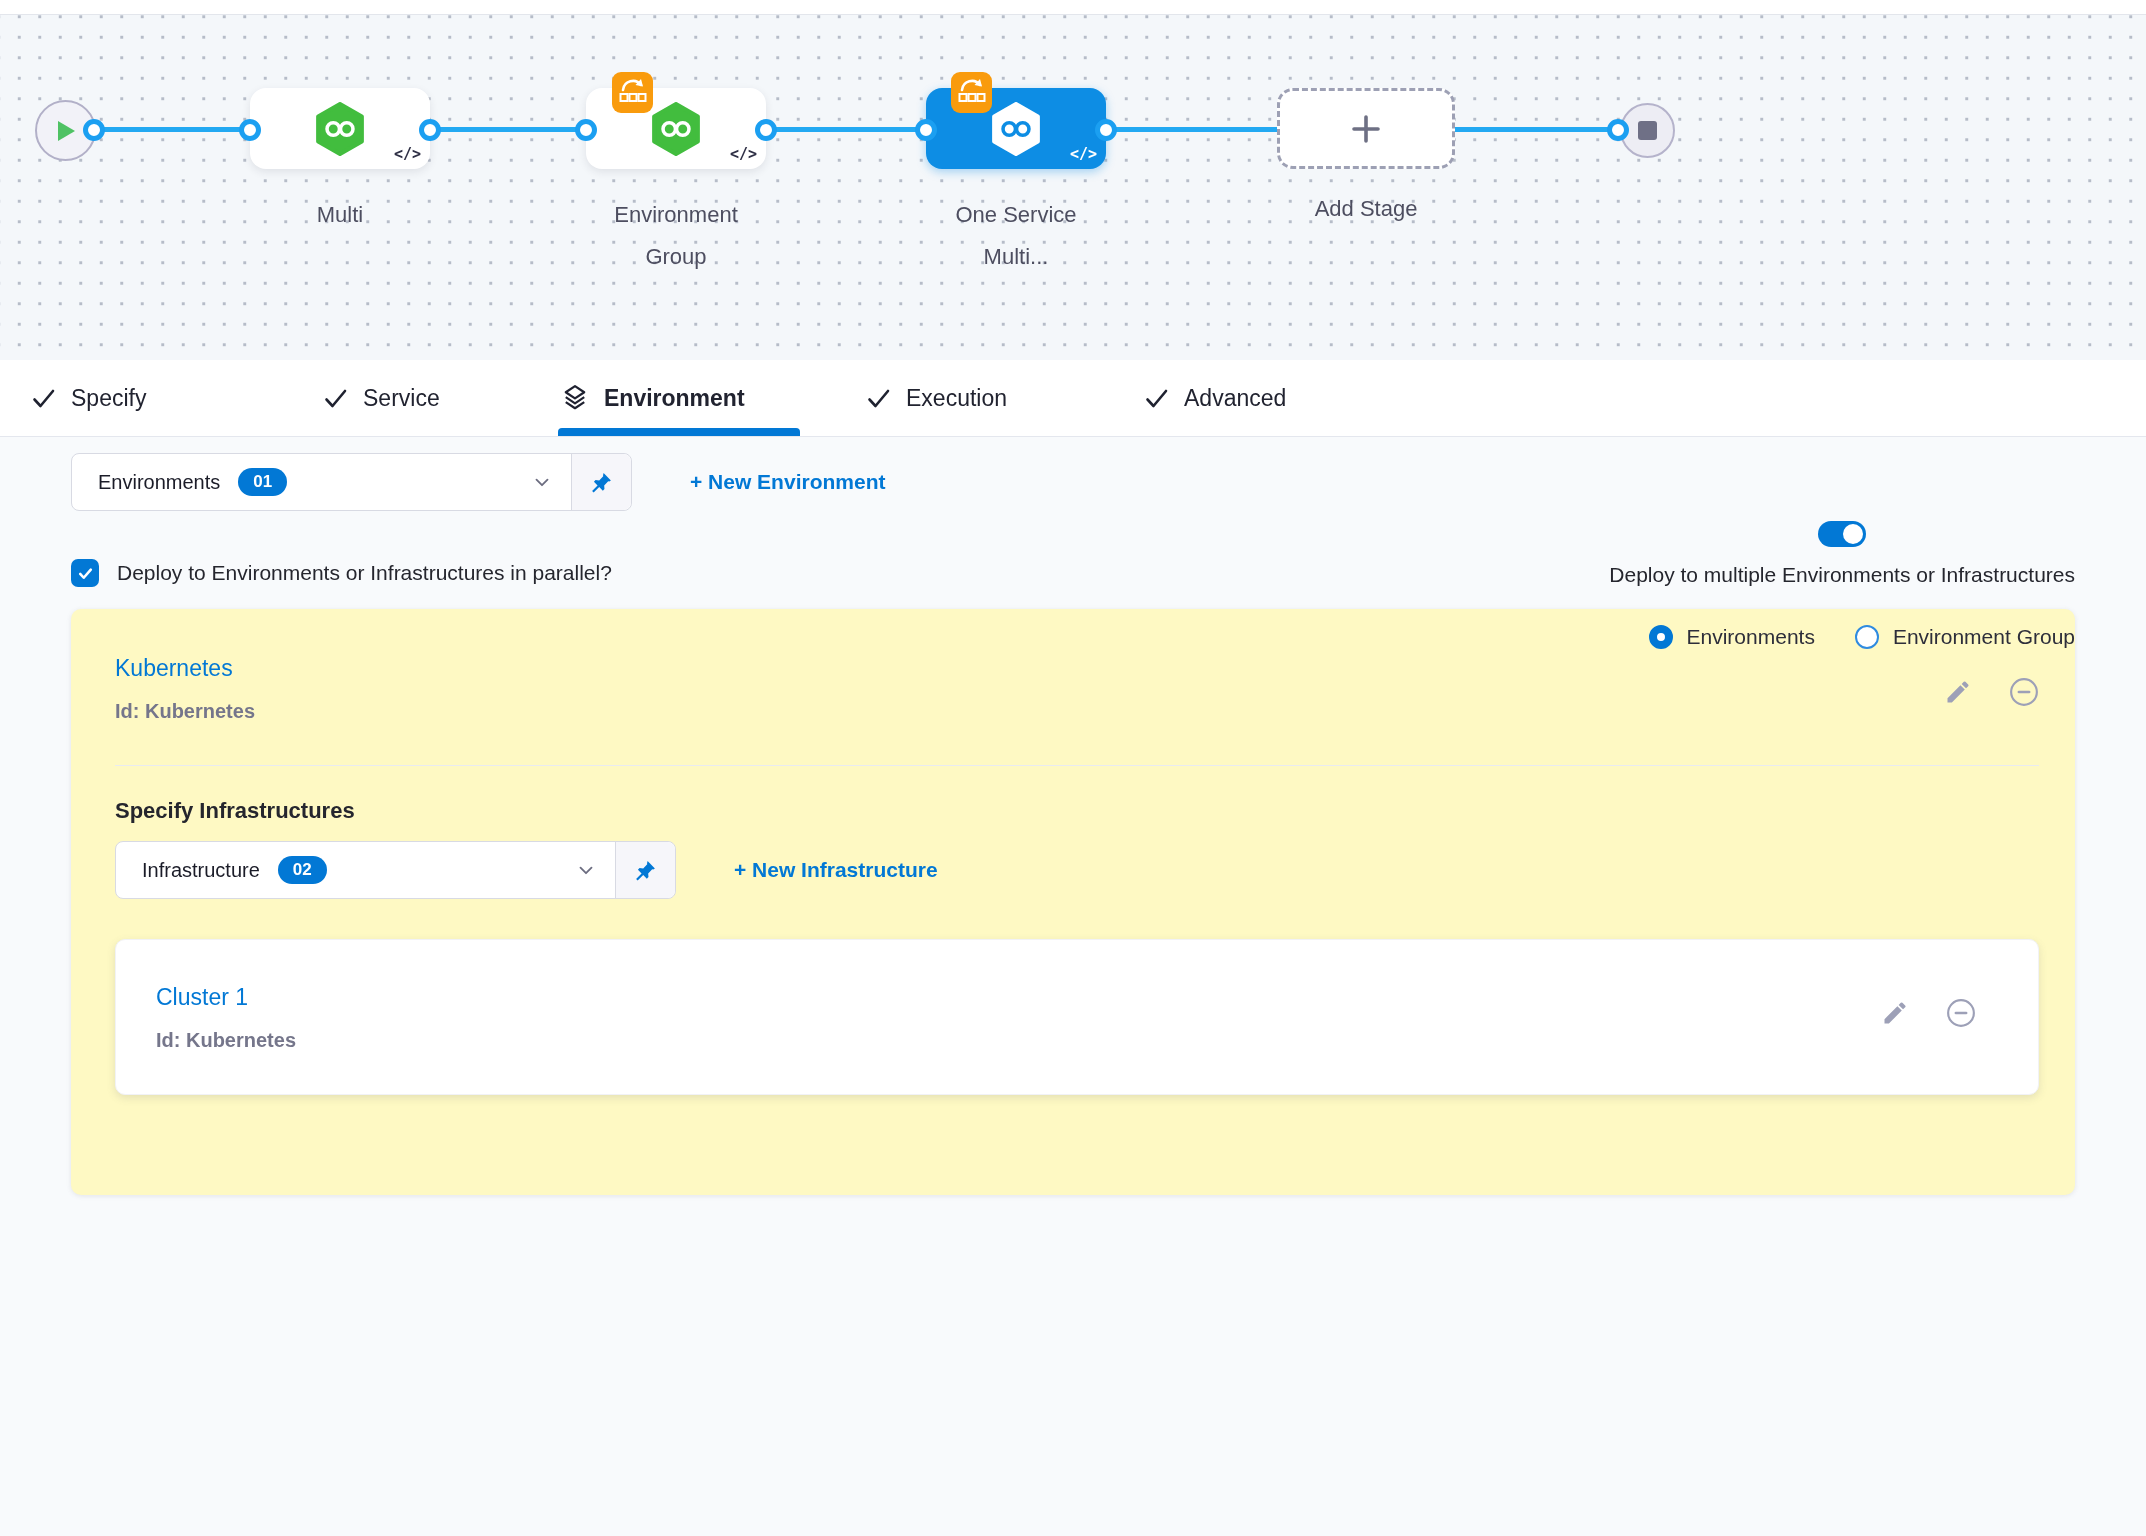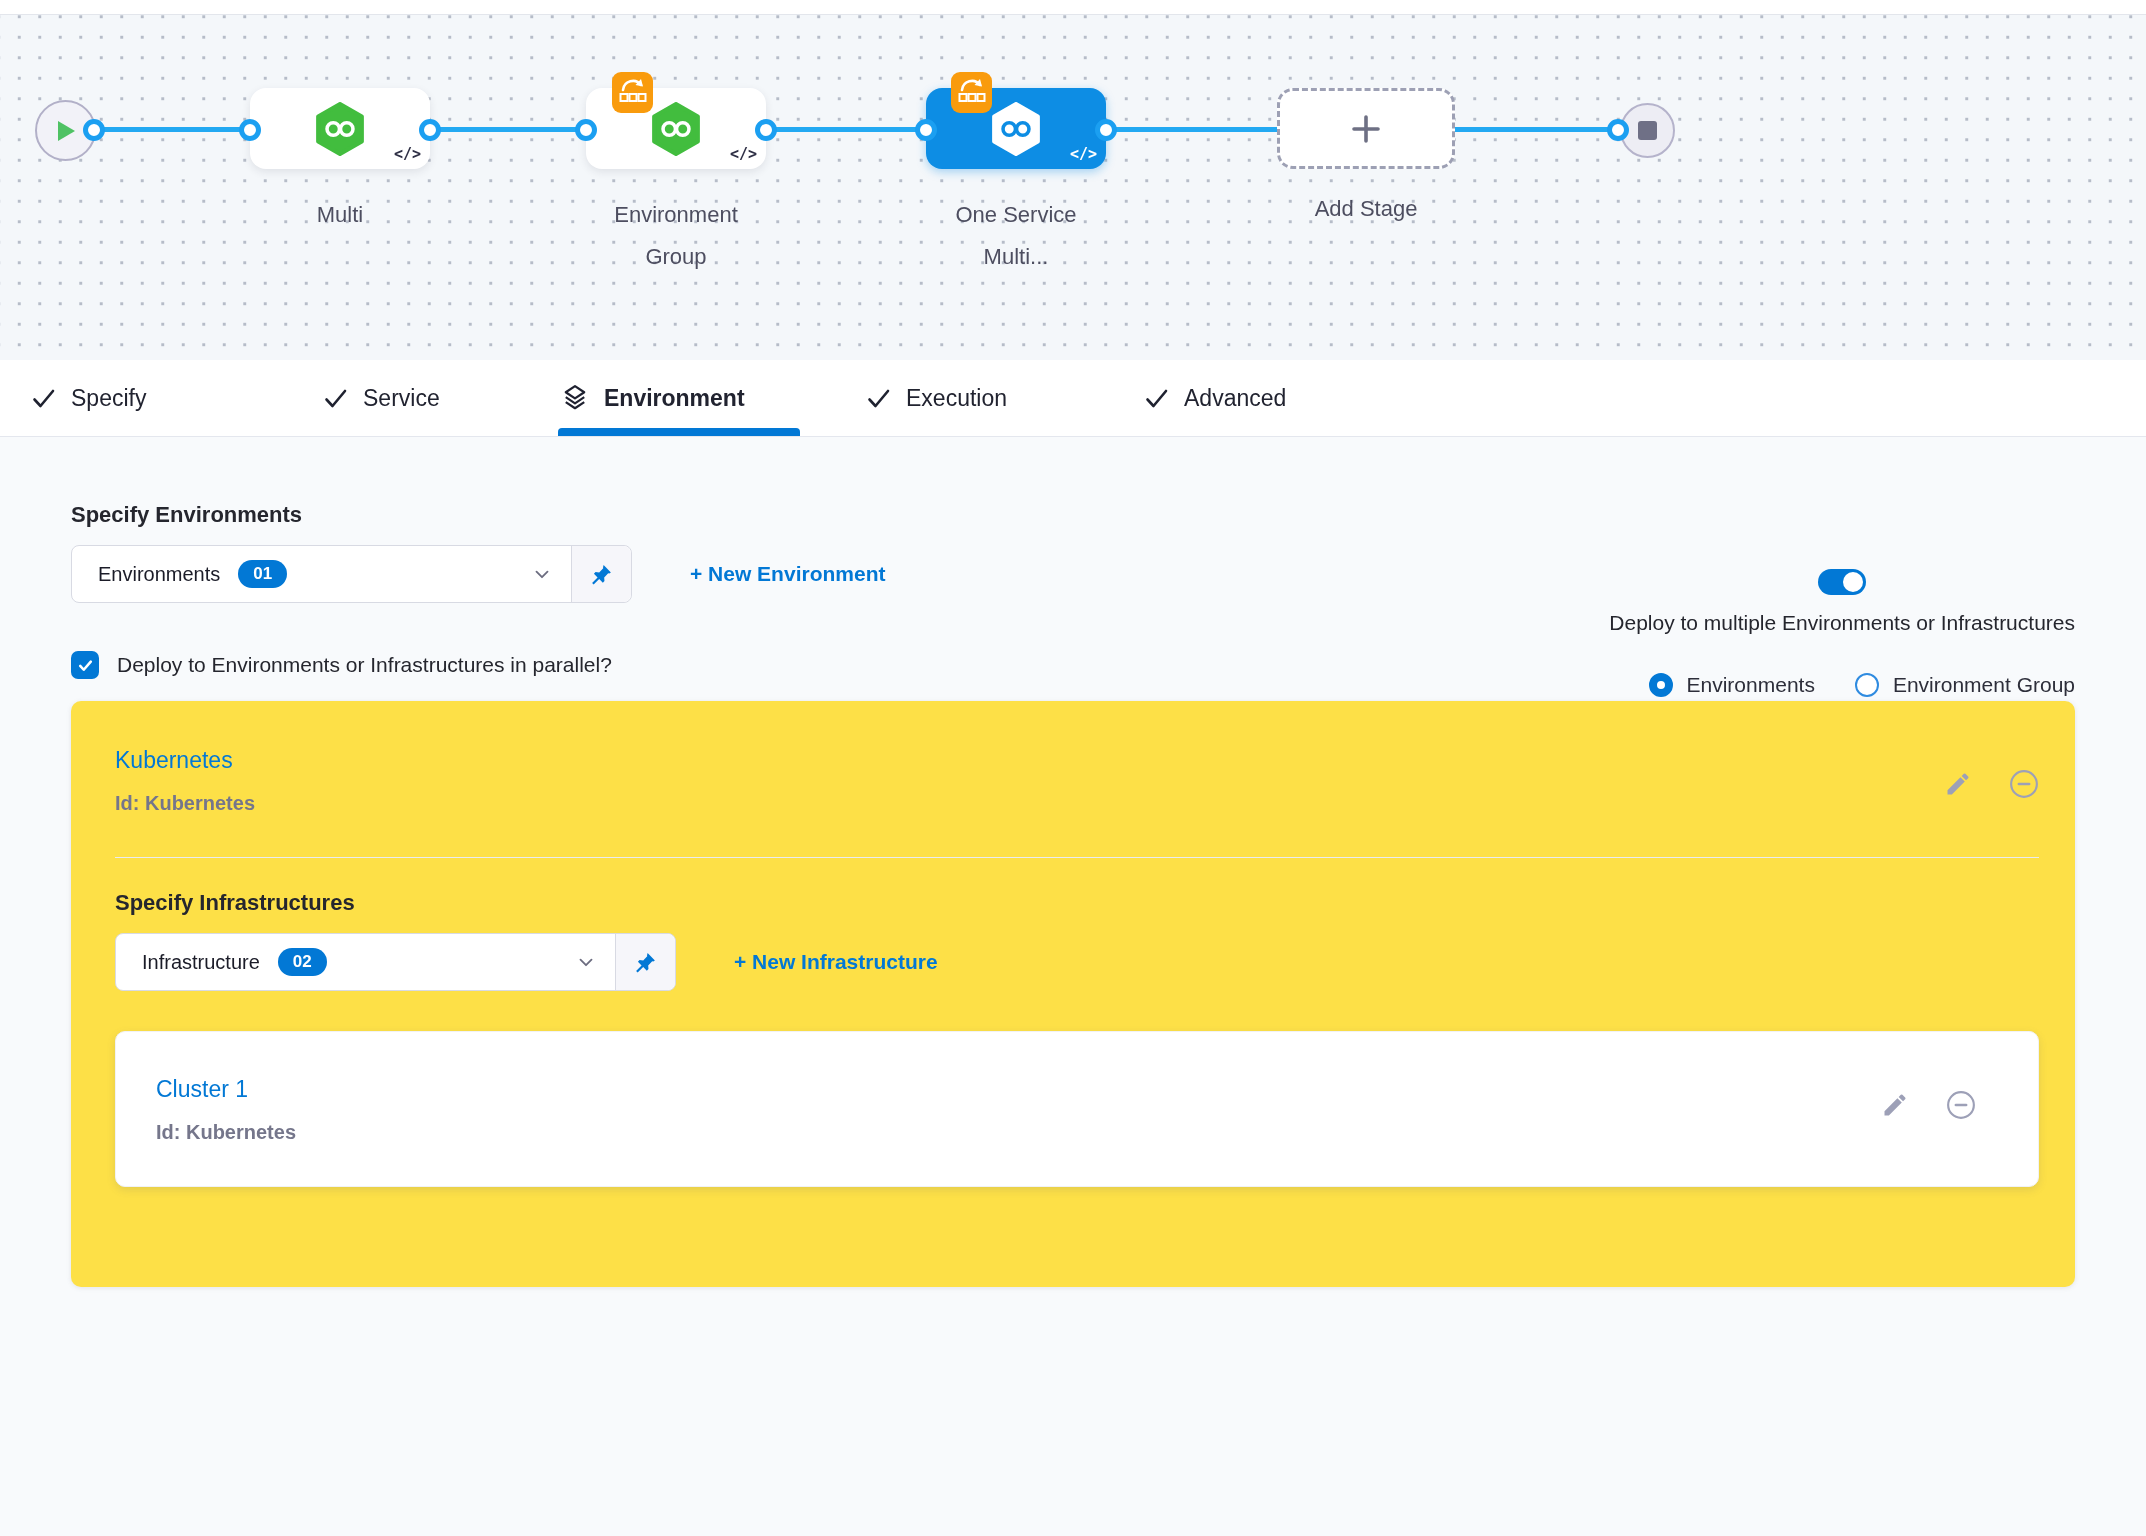--- a/index.html
+++ b/index.html
@@ -69,21 +69,21 @@
   .radio { width:24px; height:24px; border-radius:50%; background:#ffffff; }
   .radio.on { border:8px solid #0278d5; }
   .radio.off { border:2px solid #2f8be0; }
   .r-label { font-size:21px; color:#2d2e3a; }
 
   .check-row { margin-top:48px; display:flex; align-items:center; gap:18px; }
   .checkbox { width:28px; height:28px; border-radius:7px; background:#0278d5;
     display:flex; align-items:center; justify-content:center; }
   .c-label { font-size:21px; color:#25262e; }
 
-  .outer-card { margin-top:22px; background:#fde047; border-radius:10px;
+  .outer-card { margin-top:22px; background:#fef9c3; border-radius:10px;
     box-shadow:0 1px 5px rgba(96,97,112,.14); padding:46px 36px 100px 44px; }
   .env-row { position:relative; }
   .item-title { font-size:23px; font-weight:500; color:#0278d5; cursor:pointer; }
   .item-id { margin-top:18px; font-size:20px; color:#75768b;font-weight:bold; }
   .row-icons { position:absolute; right:0; display:flex; align-items:center; gap:37px; }
   .env-row .row-icons { top:22px; }
   .divider { margin-top:42px; border-top:1.5px solid #e9ebf1; }
   .h-infra { margin-top:31px; font-size:22px; font-weight:600; color:#25262e; line-height:28px; }
   .cluster-card { margin-top:40px; background:#ffffff; border:1px solid #f1f2f6; border-radius:10px;
     box-shadow:0 3px 9px rgba(96,97,112,.16); padding:44px 40px 42px 40px; position:relative; }
@@ -219,21 +219,20 @@
     <svg width="27" height="27" viewBox="0 0 27 27">
       <path d="M4.5 14.5 l6 6.5 L23 6" stroke="#1f2230" stroke-width="2.6" fill="none" stroke-linecap="round" stroke-linejoin="round"></path>
     </svg>
     <span>Advanced</span>
   </div>
   <div class="tab-underline"></div>
 </div>
 
 <div class="content">
 
-  <div class="h-spec">Specify Environments</div>
 
   <div class="dd-row">
     <div class="select">
       <div class="select-main">
         <span class="select-value">Environments</span>
         <span class="pill">01</span>
         <span class="chev">
           <svg width="22" height="22" viewBox="0 0 24 24">
               <path d="M6 9.5 L12 15.5 L18 9.5" stroke="#6c6d80" stroke-width="2" fill="none" stroke-linecap="round" stroke-linejoin="round"></path>
             </svg>

